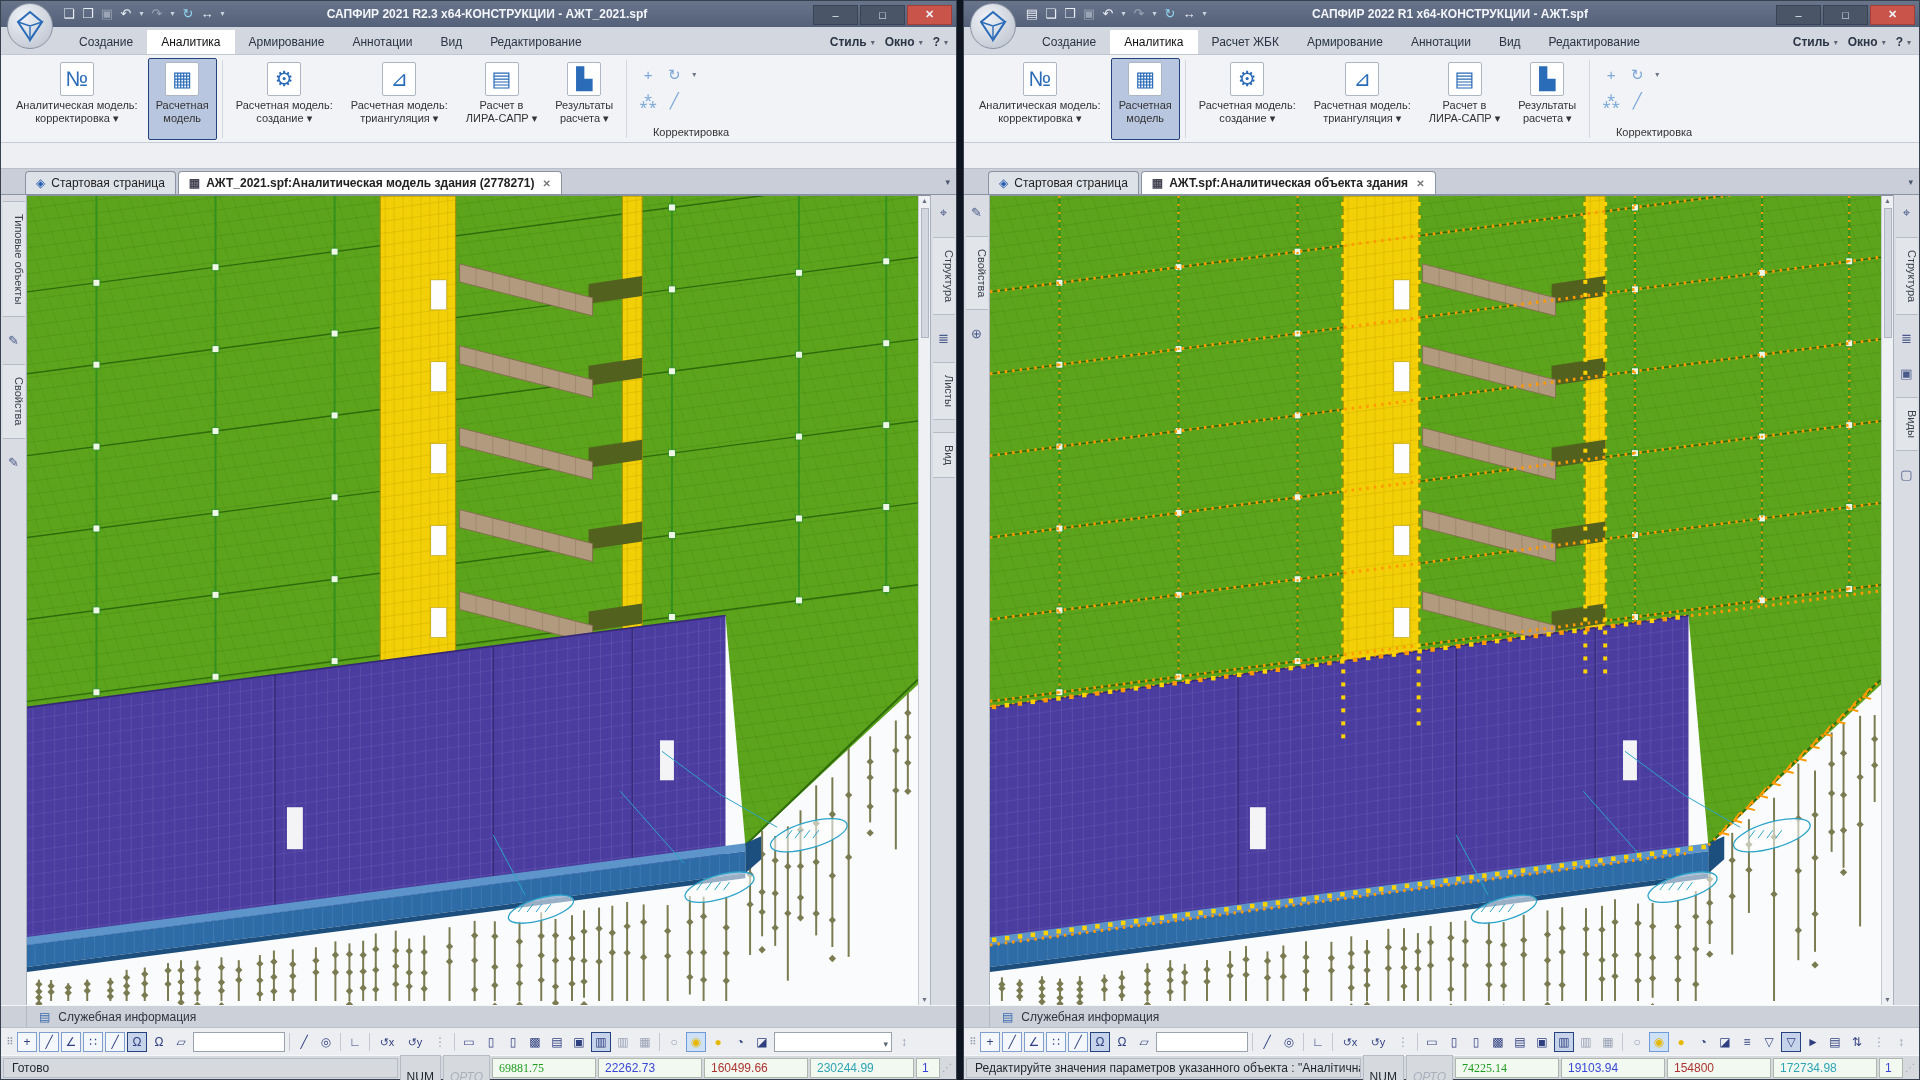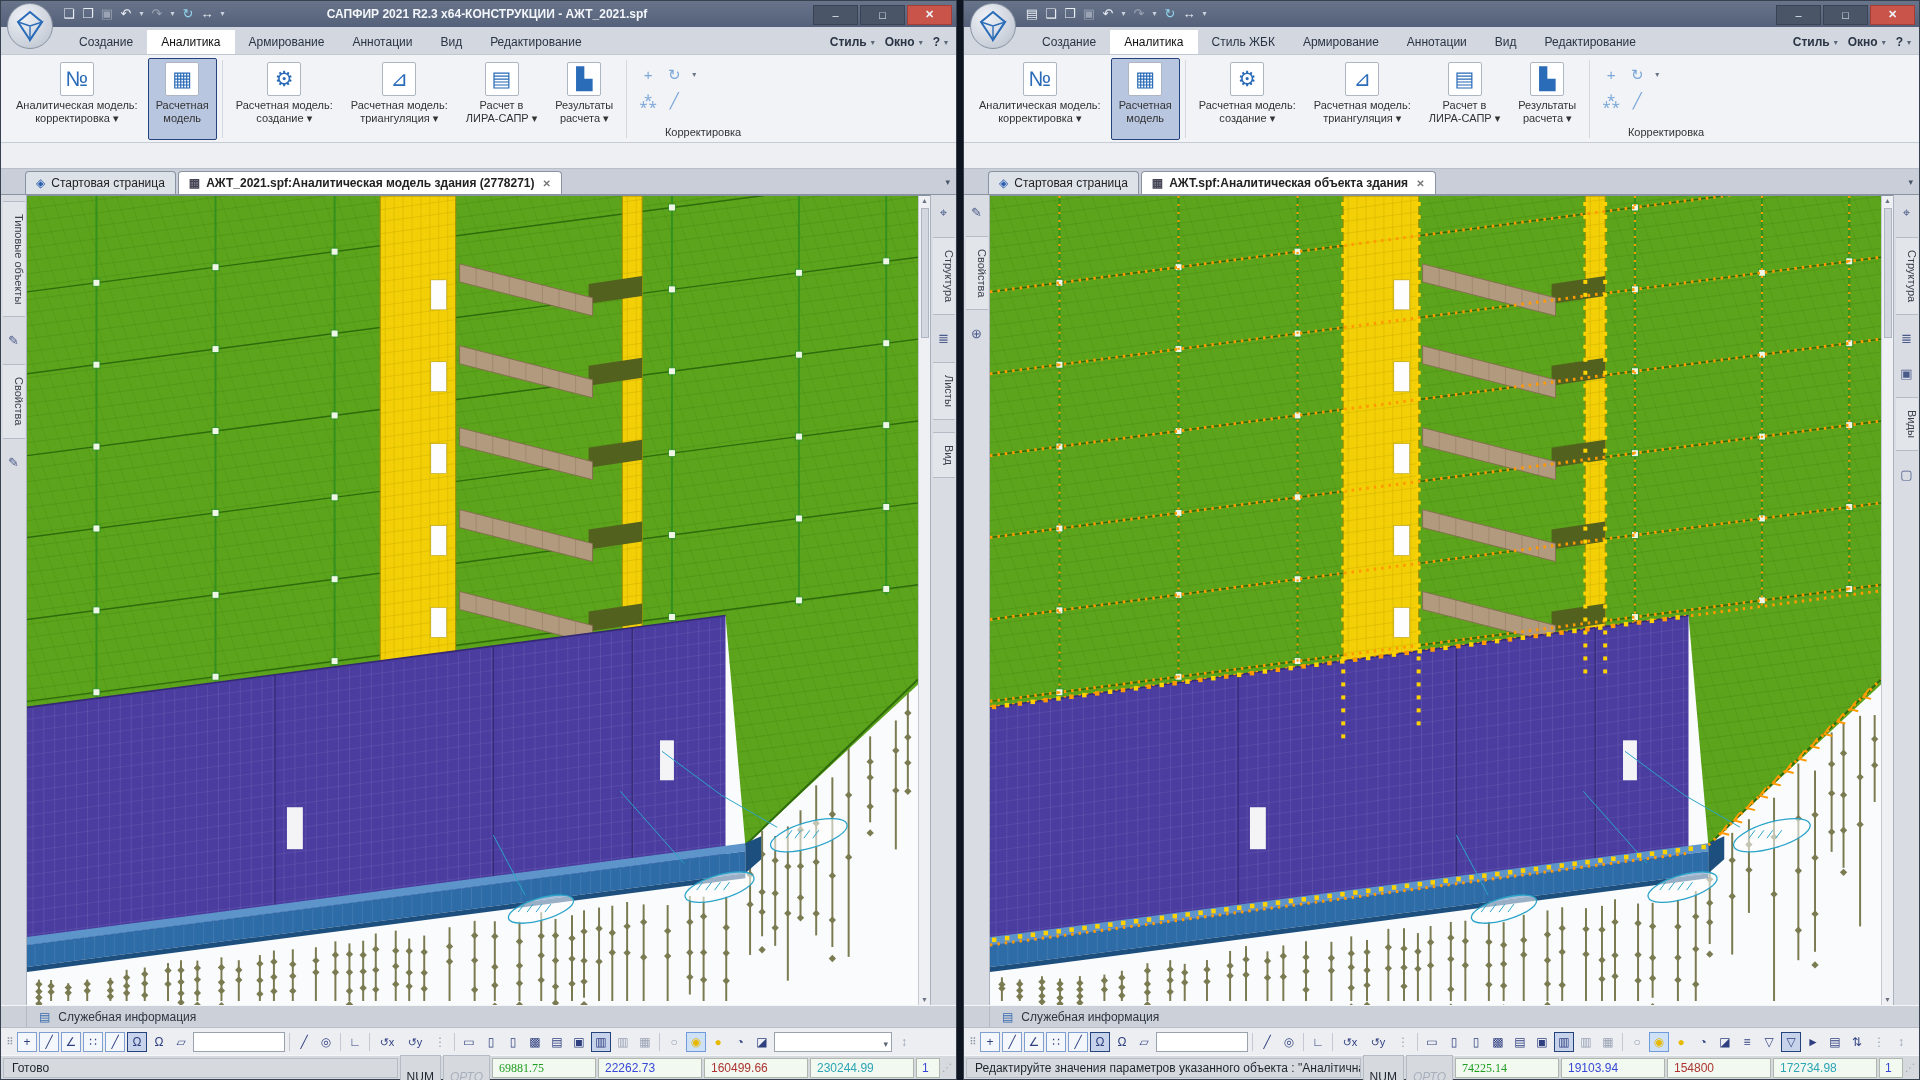--- a/index.html
+++ b/index.html
@@ -37,21 +37,21 @@
         padding:3px 7px;margin:0 1px;border:1px solid transparent;border-radius:2px;}
   .rbtn.active{background:#b9c6e0;border-color:#24437c;}
   .rbtn.sep{width:1px;padding:0;margin:2px 4px;background:#d3d8e0;border:none;}
   .ric{width:34px;height:34px;background:#fff;border:1px solid #aeb6c2;border-radius:2px;
        font-size:21px;line-height:32px;text-align:center;color:#2b6cb8;margin-bottom:3px;}
   .rlb{font-size:11px;line-height:13px;color:#333;text-align:center;white-space:pre-line;}
   .rb-small{position:relative;width:108px;margin-left:4px;}
   .sm-grid{display:grid;grid-template-columns:26px 26px 14px;grid-auto-rows:26px;margin-top:4px;}
   .smi{font-size:15px;color:#7aa7d8;text-align:center;line-height:26px;}
   .smi.dd{font-size:8px;color:#6a7486;}
-  .sm-label{position:absolute;right:2px;bottom:2px;font-size:11px;color:#333;}
+  .sm-label{position:absolute;right:14px;bottom:2px;font-size:11px;color:#333;}
   .rb-spacer{height:26px;flex:0 0 26px;background:#edeff3;border-bottom:1px solid #b9bfc9;}
   
   .doctabs{height:26px;flex:0 0 26px;background:#c9ced8;display:flex;align-items:flex-end;padding-left:24px;border-bottom:1px solid #8a93a2;}
   .dtab{display:inline-flex;align-items:center;height:23px;padding:0 10px;margin-right:2px;
         background:#dde1e8;border:1px solid #8a93a2;border-bottom:none;border-radius:4px 4px 0 0;
         font-size:12px;color:#222;max-width:520px;white-space:nowrap;}
   .dtab.active{background:#ffffff;font-weight:bold;}
   .dticon{font-style:normal;margin-right:6px;color:#2b5fb0;font-size:12px;}
   .dtab.active .dticon{color:#445;}
   .dtclose{font-style:normal;margin-left:8px;color:#777;font-size:10px;}
@@ -1097,31 +1097,32 @@
           <span class="qi">❐</span>
           <span class="qi dim">▣</span>
           <span class="qi">↶</span>
           <span class="qi dd">▾</span>
           <span class="qi dim">↷</span>
           <span class="qi dd">▾</span>
           <span class="qi cyan">↻</span>
           <span class="qi">↔</span>
           <span class="qi dd">▾</span>
       </div>
+      <div class="title">САПФИР 2022 R1 x64-КОНСТРУКЦИИ - АЖТ.spf</div>
       <div class="caps">
         <span class="cap">–</span>
         <span class="cap">□</span>
         <span class="cap close">✕</span>
       </div>
     </div>
     <div class="tabrow">
       <div class="rtabs">
         <span class="rtab">Создание</span>
           <span class="rtab active">Аналитика</span>
-          <span class="rtab">Стиль ЖБК</span>
+          <span class="rtab">Расчет ЖБК</span>
           <span class="rtab">Армирование</span>
           <span class="rtab">Аннотации</span>
           <span class="rtab">Вид</span>
           <span class="rtab">Редактирование</span>
       </div>
       <div class="menus">
         <span class="menu">
             <b>Стиль</b>
             <i class="dd">▾</i>
           </span>

